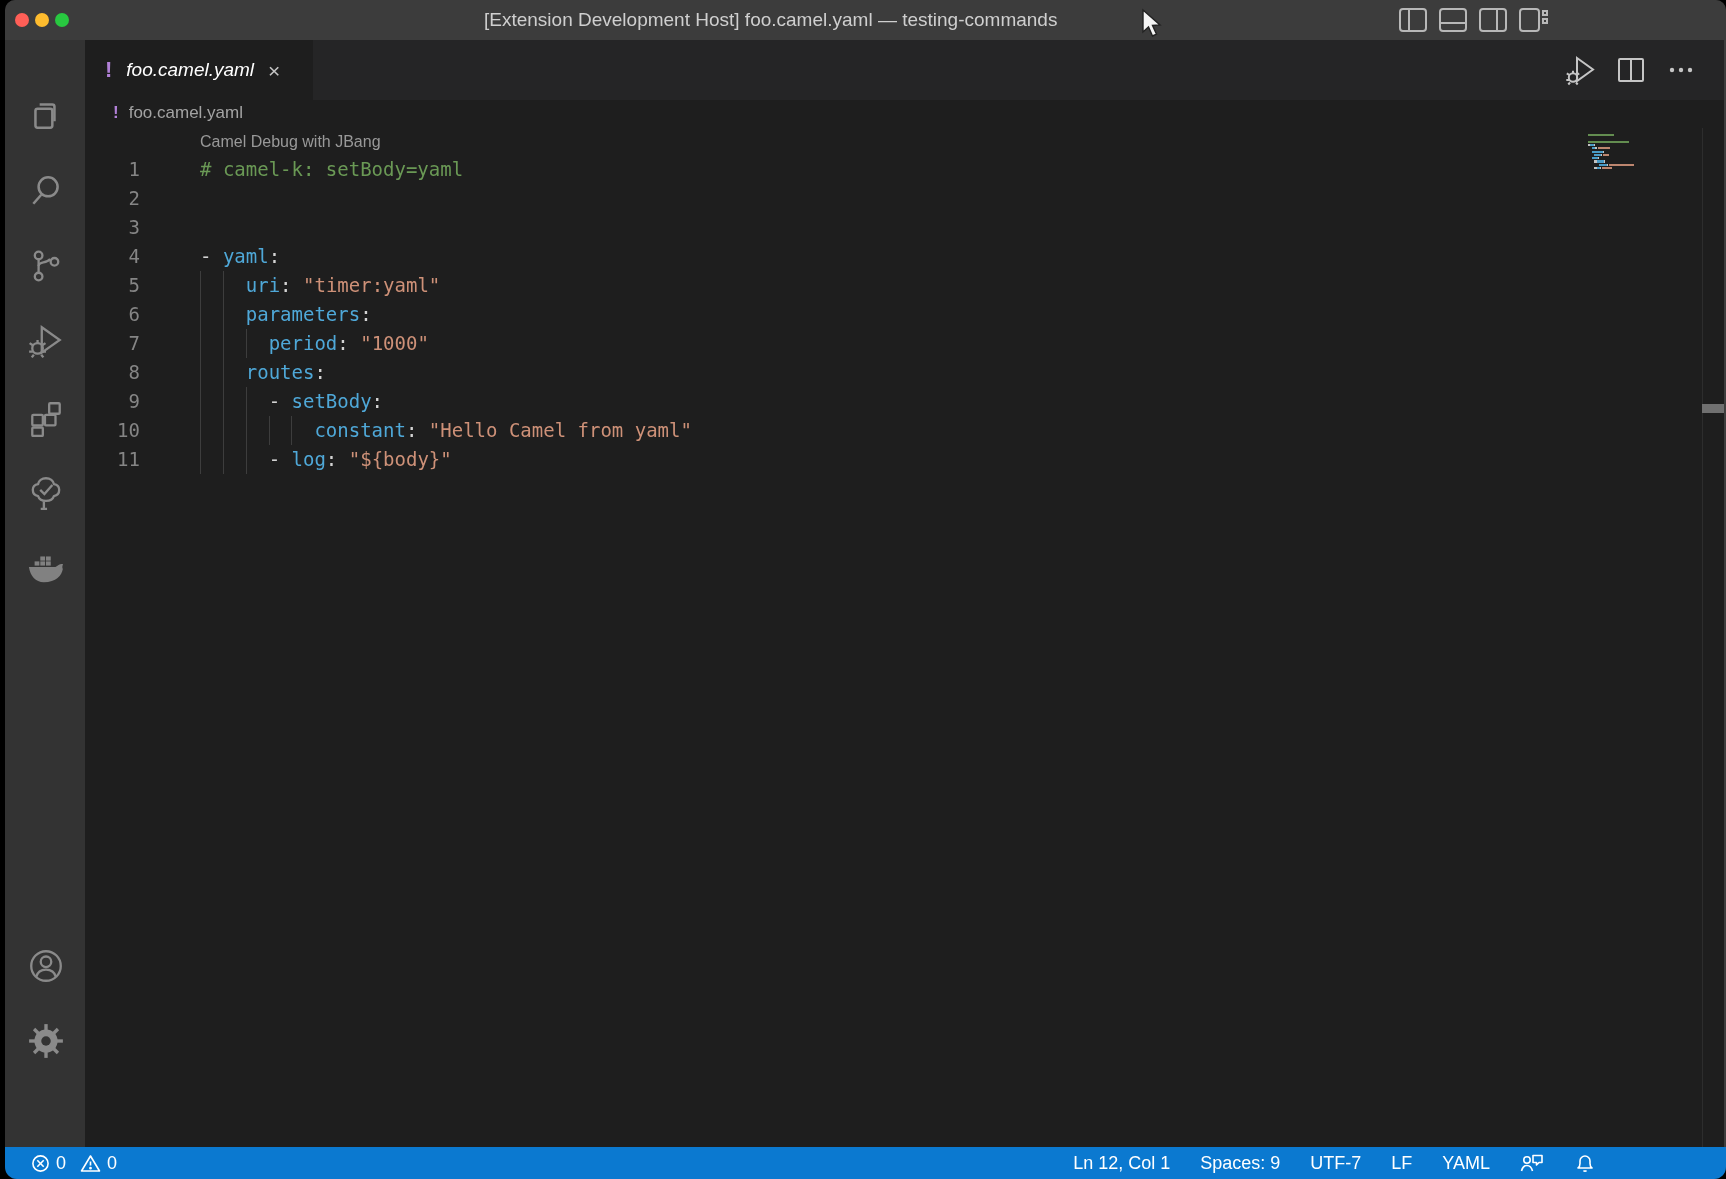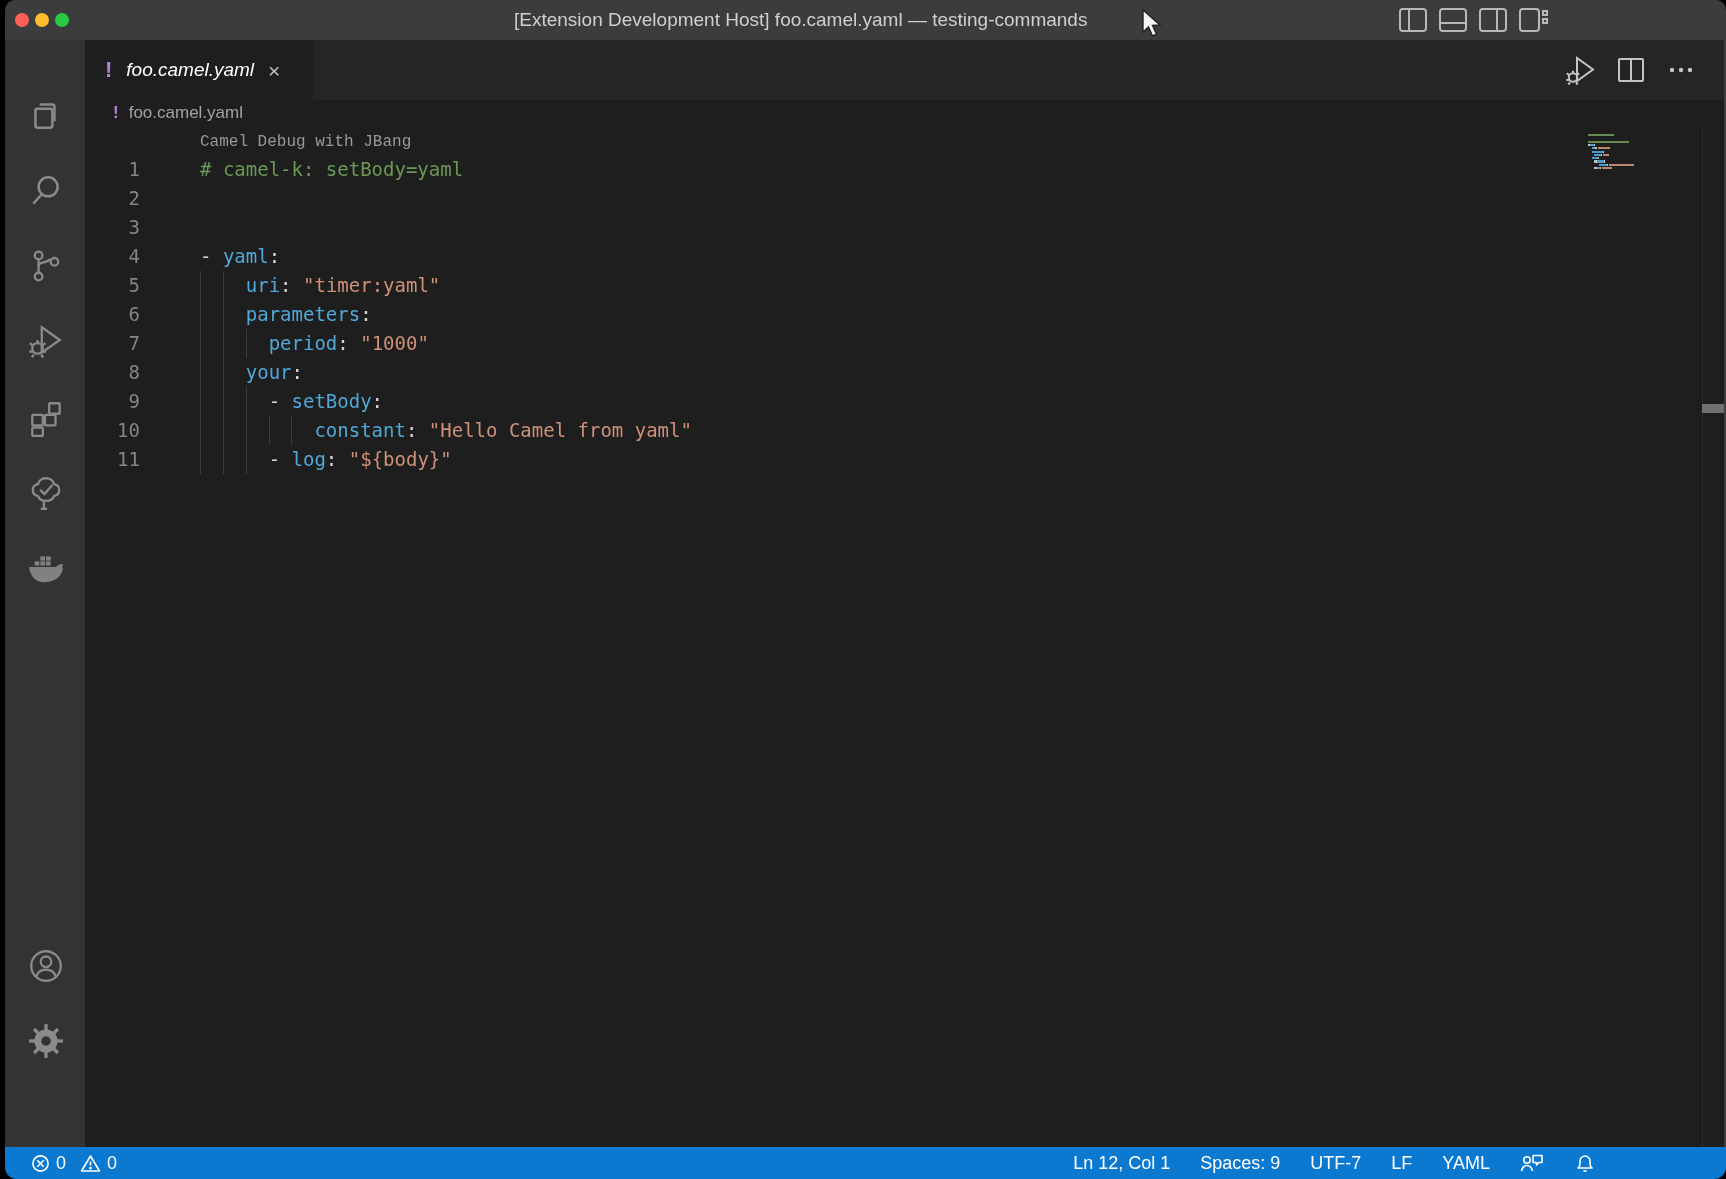--- a/index.html
+++ b/index.html
@@ -5,21 +5,21 @@
   html,body{margin:0;padding:0;background:#000;width:1726px;height:1179px;overflow:hidden;
     font-family:"Liberation Sans", sans-serif;}
   .window{position:absolute;left:5px;top:0;width:1721px;height:1179px;background:#1e1e1e;
     border-radius:10px 10px 12px 12px;overflow:hidden;}
   
   .titlebar{position:absolute;left:0;top:0;width:100%;height:40px;background:#3c3c3c;}
   .traffic{position:absolute;top:13px;width:14px;height:14px;border-radius:50%;}
   .t-close{left:10px;background:#ff5f57;}
   .t-min{left:30px;background:#febc2e;}
   .t-zoom{left:50px;background:#28c840;}
-  .win-title{position:absolute;left:479px;top:0;line-height:40px;font-size:19px;color:#cfcfcf;white-space:pre;margin-left:30px;}
+  .win-title{position:absolute;left:479px;top:0;line-height:40px;font-size:19px;color:#cfcfcf;white-space:pre;}
   .layout-icons{position:absolute;left:1393px;top:5px;display:flex;gap:10px;}
   .layout-icons .lic{width:30px;height:30px;display:flex;align-items:center;justify-content:center;}
   
   .main{position:absolute;top:40px;left:0;right:0;bottom:32px;display:flex;}
   .activitybar{width:80px;background:#333333;position:relative;flex:none;}
   .ab-icon{position:absolute;left:22px;width:38px;height:38px;display:flex;align-items:center;justify-content:center;}
   .editor-area{flex:1;position:relative;background:#1e1e1e;}
   
   .tabbar{position:absolute;top:0;left:0;right:0;height:60px;background:#252526;}
   .tab{position:absolute;left:0;top:0;width:228px;height:60px;background:#1e1e1e;display:flex;align-items:center;}
@@ -29,21 +29,21 @@
   .tab-close{margin-left:14px;font-size:21px;color:#c5c5c5;line-height:1;}
   .editor-actions{position:absolute;right:28px;top:13px;display:flex;gap:16px;align-items:center;}
   .ea{width:34px;height:34px;display:flex;align-items:center;justify-content:center;}
   
   .breadcrumbs{position:absolute;top:60px;left:0;right:0;height:26px;display:flex;align-items:center;}
   .breadcrumbs .file-icon{font-size:17px;margin-left:28px;}
   .bc-label{margin-left:10px;font-size:17px;color:#a3a3a3;}
   
   .editor{position:absolute;top:86px;left:0;right:0;bottom:0;}
   .codelens{height:29px;line-height:32px;padding-left:115px;font-size:16px;color:#999999;
-    font-family:Liberation Mono, monospace;}
+    font-family:Liberation Sans, sans-serif;}
   .code-row{position:relative;height:29px;font-family:"DejaVu Sans Mono", monospace;font-size:19px;
     line-height:29px;white-space:pre;}
   .code-row .num{position:absolute;left:0;width:55px;text-align:right;color:#858585;}
   .code-row.active .num{color:#c6c6c6;}
   .code-row .ctext{position:absolute;left:115px;top:0;}
   .code-row.active .hl{position:absolute;left:92px;width:1408px;top:0;height:28px;
     border-top:1px solid #363636;border-bottom:1px solid #363636;}
   .guide{position:absolute;top:0;width:1px;height:29px;background:#3d3d3d;}
   
   .minimap{position:absolute;left:1503px;top:0;width:80px;height:60px;}
@@ -259,21 +259,21 @@
       <div class="editor">
         <div class="codelens">Camel Debug with JBang</div>
         <div id="code-lines">
             <div class="code-row"><span class="num">1</span><span class="ctext"><span style="color: rgb(106, 153, 85);"># camel-k: setBody=yaml</span></span></div>
             <div class="code-row"><span class="num">2</span><span class="ctext"></span></div>
             <div class="code-row"><span class="num">3</span></div>
             <div class="code-row"><span class="num">4</span><span class="ctext"><span style="color: rgb(212, 212, 212);">- </span><span style="color: rgb(79, 168, 216);">yaml</span><span style="color: rgb(212, 212, 212);">:</span></span></div>
             <div class="code-row"><span class="num">5</span><span class="guide" style="left: 115px;"></span><span class="guide" style="left: 137.86px;"></span><span class="ctext"><span style="color: transparent;">    </span><span style="color: rgb(79, 168, 216);">uri</span><span style="color: rgb(212, 212, 212);">:</span><span style="color: transparent;"> </span><span style="color: rgb(206, 145, 120);">"timer:yaml"</span></span></div>
             <div class="code-row"><span class="num">6</span><span class="guide" style="left: 115px;"></span><span class="guide" style="left: 137.86px;"></span><span class="ctext"><span style="color: transparent;">    </span><span style="color: rgb(79, 168, 216);">parameters</span><span style="color: rgb(212, 212, 212);">:</span></span></div>
             <div class="code-row"><span class="num">7</span><span class="guide" style="left: 115px;"></span><span class="guide" style="left: 137.86px;"></span><span class="guide" style="left: 160.72px;"></span><span class="ctext"><span style="color: transparent;">      </span><span style="color: rgb(79, 168, 216);">period</span><span style="color: rgb(212, 212, 212);">:</span><span style="color: transparent;"> </span><span style="color: rgb(206, 145, 120);">"1000"</span></span></div>
-            <div class="code-row"><span class="num">8</span><span class="guide" style="left: 115px;"></span><span class="guide" style="left: 137.86px;"></span><span class="ctext"><span style="color: transparent;">    </span><span style="color: rgb(79, 168, 216);">your</span><span style="color: rgb(212, 212, 212);">:</span></span></div>
+            <div class="code-row"><span class="num">8</span><span class="guide" style="left: 115px;"></span><span class="guide" style="left: 137.86px;"></span><span class="ctext"><span style="color: transparent;">    </span><span style="color: rgb(79, 168, 216);">routes</span><span style="color: rgb(212, 212, 212);">:</span></span></div>
             <div class="code-row"><span class="num">9</span><span class="guide" style="left: 115px;"></span><span class="guide" style="left: 137.86px;"></span><span class="guide" style="left: 160.72px;"></span><span class="ctext"><span style="color: transparent;">      </span><span style="color: rgb(212, 212, 212);">- </span><span style="color: rgb(79, 168, 216);">setBody</span><span style="color: rgb(212, 212, 212);">:</span></span></div>
             <div class="code-row"><span class="num">10</span><span class="guide" style="left: 115px;"></span><span class="guide" style="left: 137.86px;"></span><span class="guide" style="left: 160.72px;"></span><span class="guide" style="left: 183.58px;"></span><span class="guide" style="left: 206.44px;"></span><span class="ctext"><span style="color: transparent;">          </span><span style="color: rgb(79, 168, 216);">constant</span><span style="color: rgb(212, 212, 212);">:</span><span style="color: transparent;"> </span><span style="color: rgb(206, 145, 120);">"Hello Camel from yaml"</span></span></div>
             <div class="code-row"><span class="num">11</span><span class="guide" style="left: 115px;"></span><span class="guide" style="left: 137.86px;"></span><span class="guide" style="left: 160.72px;"></span><span class="ctext"><span style="color: transparent;">      </span><span style="color: rgb(212, 212, 212);">- </span><span style="color: rgb(79, 168, 216);">log</span><span style="color: rgb(212, 212, 212);">:</span><span style="color: transparent;"> </span><span style="color: rgb(206, 145, 120);">"${body}"</span></span></div>
           </div>
         <div class="minimap" id="minimap">
             <div class="mm-row" style="top: 8px; left: 0px;">
               <span class="mm-bar" style="left: 0px; width: 25.68px; background: rgb(106, 153, 85);"></span>
             </div>
             <div class="mm-row" style="top: 14.6px; left: 0px;">
               <span class="mm-bar" style="left: 0px; width: 40.66px; background: rgb(106, 153, 85);"></span>

